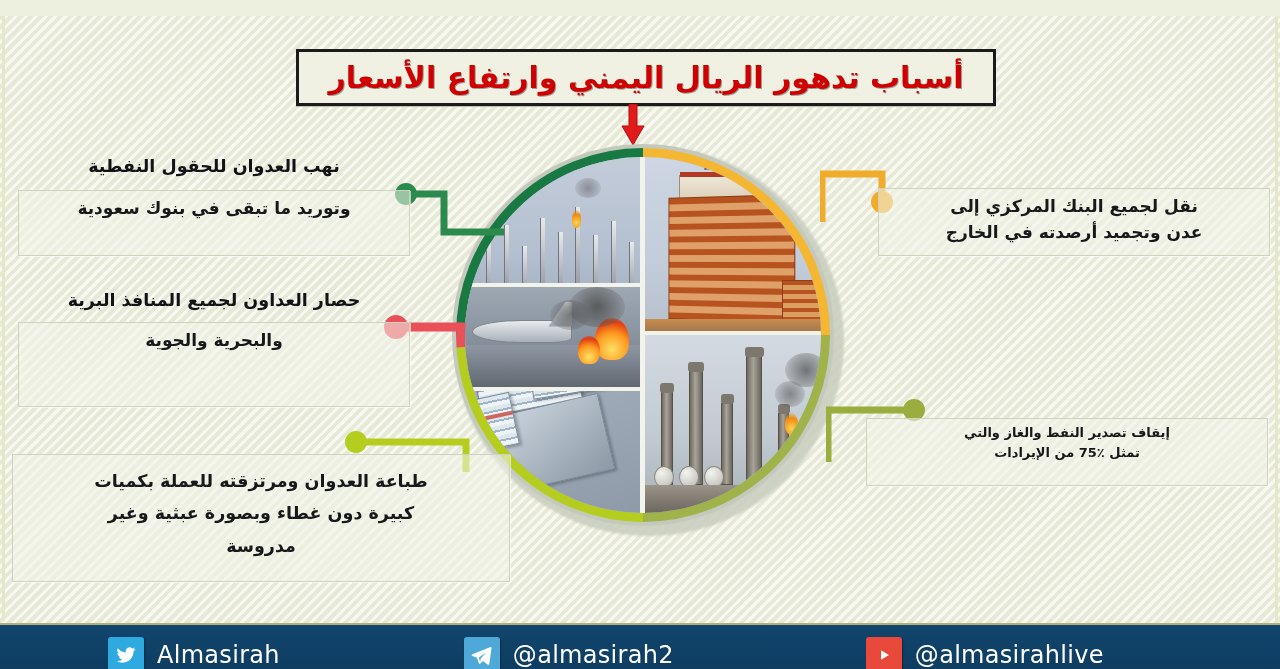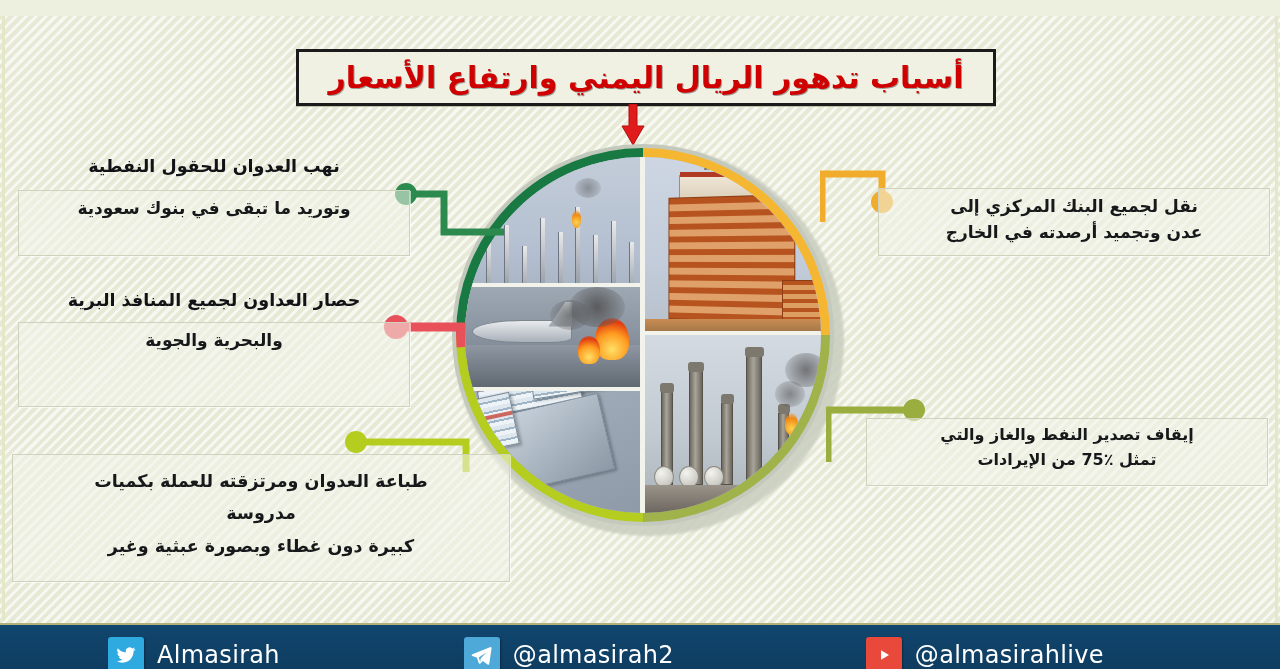--- a/index.html
+++ b/index.html
@@ -300,21 +300,21 @@
     line-height: 1.85;
   }
   .card-right-1 {
     left: 878px; top: 172px; width: 392px; height: 68px;
     padding: 4px 12px 0 12px;
     font-size: 17px;
   }
   .card-right-2 {
     left: 866px; top: 402px; width: 402px; height: 68px;
     padding: 4px 12px 0 12px;
-    font-size: 16px;
+    font-size: 13px;
   }
 
   
   .card-head {
     position: absolute;
     direction: rtl;
     text-align: center;
     font-weight: bold;
     color: #111316;
     white-space: nowrap;
@@ -533,22 +533,22 @@
   </div>
   <div class="card-head head-left-1">نهب  العدوان  للحقول  النفطية</div>
 
   <div class="card card-left-2">
     <span class="line">والبحرية والجوية</span>
   </div>
   <div class="card-head head-left-2">حصار العداون لجميع المنافذ البرية</div>
 
   <div class="card card-left-3">
     <span class="line">طباعة  العدوان  ومرتزقته  للعملة  بكميات</span>
+    <span class="line">كبيرة  دون  غطاء  وبصورة  عبثية  وغير</span>
     <span class="line">مدروسة</span>
-    <span class="line">كبيرة  دون  غطاء  وبصورة  عبثية  وغير</span>
   </div>
 
   <div class="card card-right-1">
     <span class="line">نقل  لجميع  البنك  المركزي  إلى</span>
     <span class="line">عدن وتجميد أرصدته في الخارج</span>
   </div>
 
   <div class="card card-right-2">
     <span class="line">إيقاف  تصدير  النفط  والغاز  والتي</span>
     <span class="line">تمثل ٪75 من الإيرادات</span>

